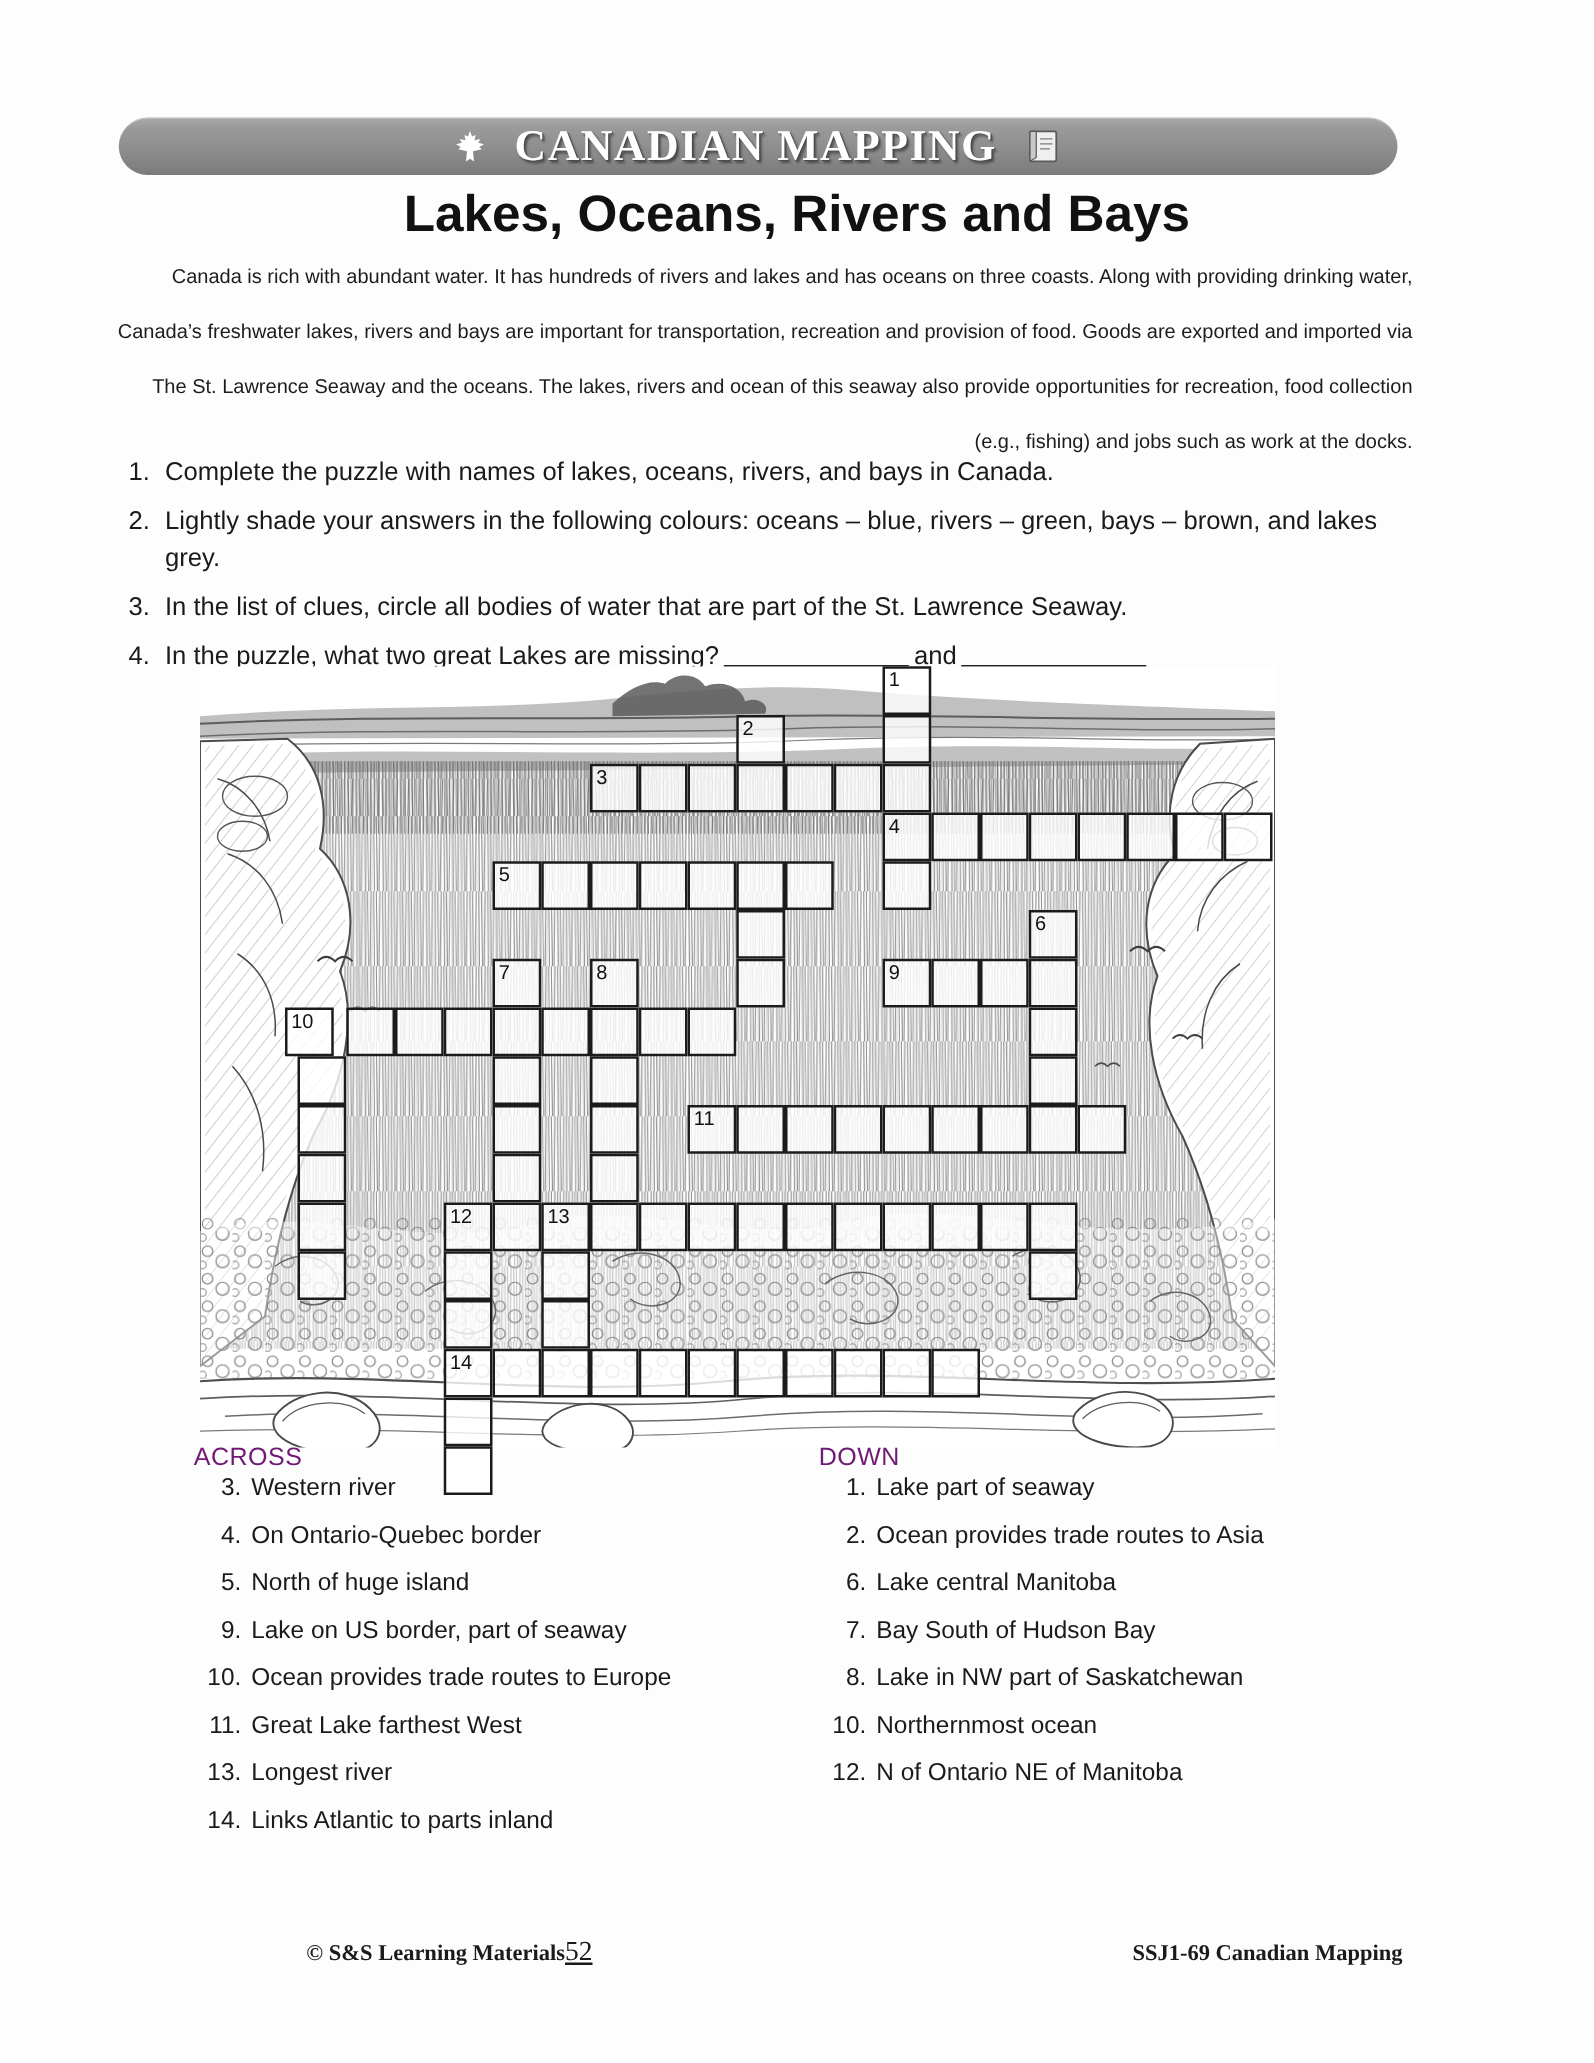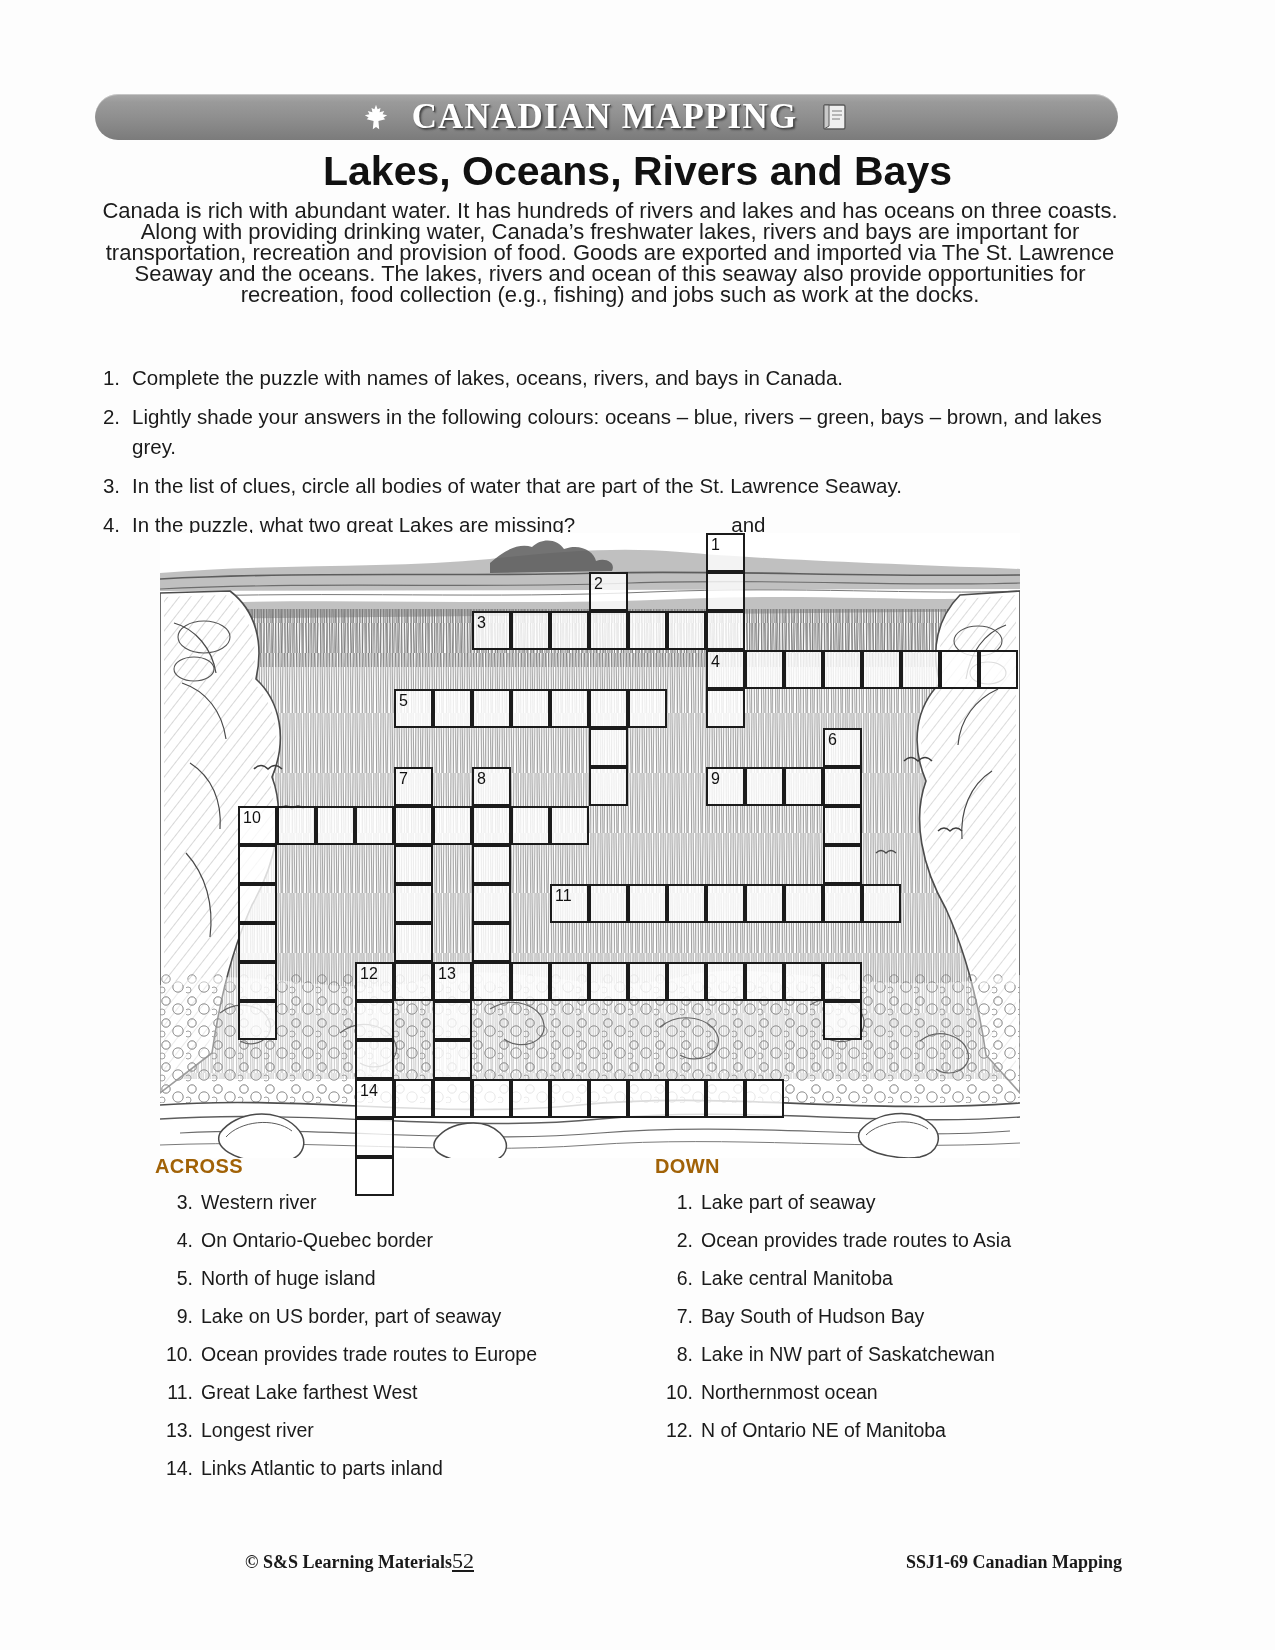--- a/index.html
+++ b/index.html
@@ -65,24 +65,24 @@
     font-weight: bold;
     color: #111;
   }
 
   
   .intro {
     position: absolute;
     left: 90px;
     top: 200px;
     width: 1040px;
-    font-size: 22px;
-    line-height: 21px;
+    font-size: 16px;
+    line-height: 44px;
     color: #1c1c1c;
-    text-align: center;
+    text-align: right;
   }
 
   
   .instructions {
     position: absolute;
     left: 90px;
     top: 363px;
     width: 1040px;
   }
   .ins-row {
@@ -149,24 +149,24 @@
   .clues {
     position: absolute;
     left: 155px;
     top: 1155px;
     width: 1000px;
     display: flex;
   }
   .clue-col { width: 500px; }
   .clue-head {
     font-size: 20px;
-    font-weight: bold;
+    font-weight: normal;
     letter-spacing: .4px;
-    margin-bottom: 12px;
-    color: #a16207;
+    margin-bottom: 0;
+    color: #701a75;
   }
   .clue-row {
     display: flex;
     font-size: 19.5px;
     line-height: 25px;
     margin-bottom: 13px;
   }
   .clue-num {
     width: 46px;
     flex: 0 0 46px;
@@ -385,21 +385,21 @@
         <div class="cell" style="left: 312px; top: 234px;">
           <span class="num">8</span>
         </div>
         <div class="cell" style="left: 429px; top: 234px;"></div>
         <div class="cell" style="left: 546px; top: 234px;">
           <span class="num">9</span>
         </div>
         <div class="cell" style="left: 585px; top: 234px;"></div>
         <div class="cell" style="left: 624px; top: 234px;"></div>
         <div class="cell" style="left: 663px; top: 234px;"></div>
-        <div class="cell" style="left: 78px; top: 273px;">
+        <div class="cell" style="left: 68px; top: 273px;">
           <span class="num">10</span>
         </div>
         <div class="cell" style="left: 117px; top: 273px;"></div>
         <div class="cell" style="left: 156px; top: 273px;"></div>
         <div class="cell" style="left: 195px; top: 273px;"></div>
         <div class="cell" style="left: 234px; top: 273px;"></div>
         <div class="cell" style="left: 273px; top: 273px;"></div>
         <div class="cell" style="left: 312px; top: 273px;"></div>
         <div class="cell" style="left: 351px; top: 273px;"></div>
         <div class="cell" style="left: 390px; top: 273px;"></div>

